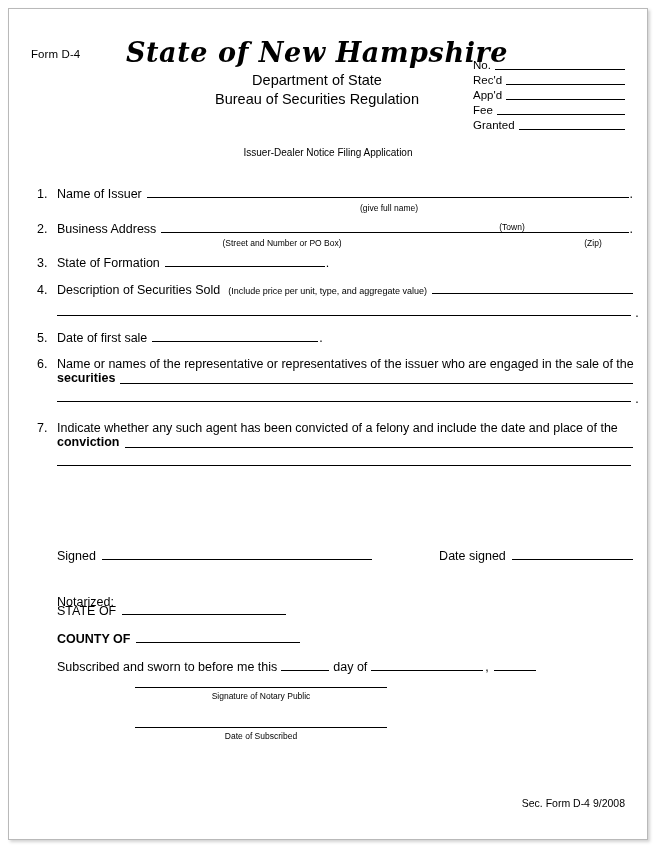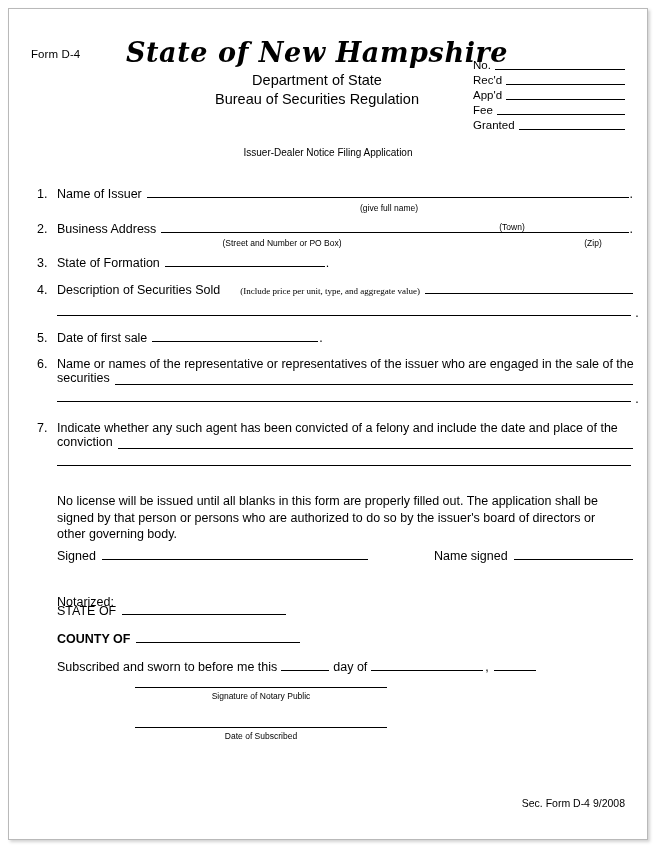--- a/index.html
+++ b/index.html
@@ -105,41 +105,41 @@
     white-space: nowrap;
   }
   .num {
     width: 20px;
     flex: 0 0 20px;
     font-size: 12.5px;
   }
   .label { font-size: 12.5px; }
   .small-note {
     font-size: 9px;
-    padding-left: 20px;
-    font-family: Liberation Serif, serif;
+    padding-left: 8px;
   }
   .rule {
     border-bottom: 1.3px solid #000;
     height: 11px;
     margin-left: 5px;
   }
   .rule.grow { flex: 1; }
   .period { font-size: 12.5px; padding-left: 1px; }
 
   .caption {
     position: absolute;
     font-size: 8.5px;
     text-align: center;
   }
   .cont-line {
     display: flex;
-    align-items: flex-end;
+    align-items: center;
     padding-left: 20px;
     white-space: nowrap;
+    font-weight: bold;
   }
   .full-rule {
     position: absolute;
     border-bottom: 1.3px solid #000;
     height: 0;
   }
 
   
   .statement {
     position: absolute;
@@ -334,27 +334,26 @@
       <span class="num">7.</span>
       <span class="label">Indicate whether any such agent has been convicted of a felony and include the date and place of the</span>
     </div>
     <div class="cont-line">
       <span class="label">conviction</span>
       <span class="rule grow"></span>
     </div>
   </div>
   <div class="full-rule" style="left:48px; top:456px; width:574px;"></div>
 
-  <div class="statement">No license will be issued until all blanks in this form are properly filled out. The application shall be signed by that person or persons who are authorized to do so by the issuer's board of directors or other governing body.</div>
 
   <div class="sig-row">
     <span>Signed</span>
     <span class="sig-rule-a"></span>
     <span class="sig-gap"></span>
-    <span>Name signed</span>
+    <span>Date signed</span>
     <span class="sig-rule-b"></span>
   </div>
 
   <div class="notarized">Notarized:</div>
 
   <div class="state-of">
     <span>STATE OF</span>
     <span class="sc-rule"></span>
   </div>
 

